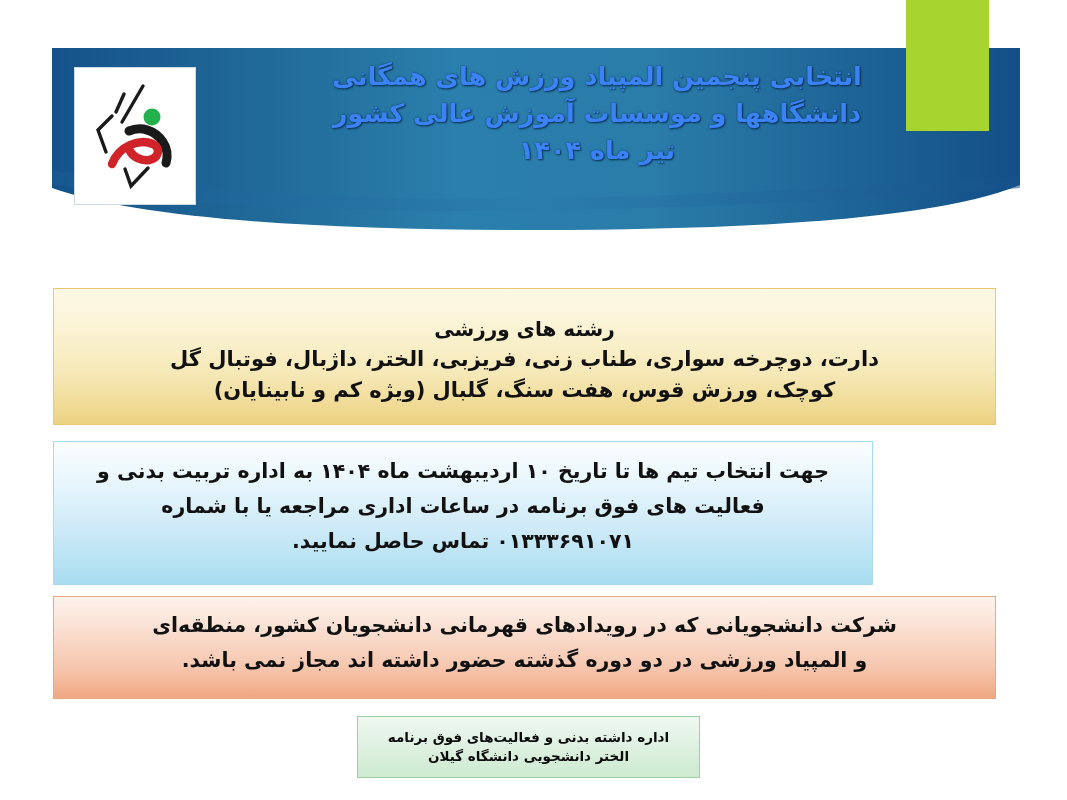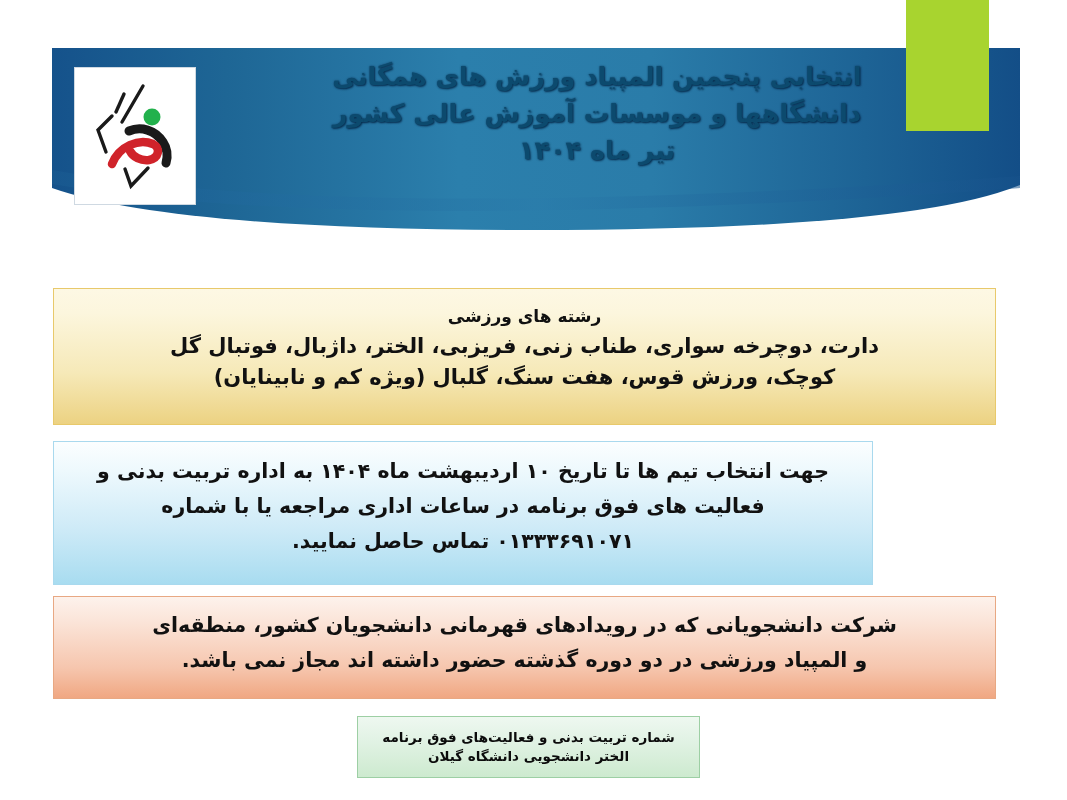--- a/index.html
+++ b/index.html
@@ -71,21 +71,21 @@
     height: 138px;
   }
 
   .banner-title {
     position: absolute;
     left: 150px;
     top: 10px;
     width: 790px;
     z-index: 6;
     text-align: center;
-    color: #0c4a6e;
+    color: #3b82f6;
     font-weight: bold;
     font-size: 25.5px;
     line-height: 37px;
     letter-spacing: -0.2px;
     text-shadow: 1px 1px 2px rgba(0,30,60,0.75), 0 0 2px rgba(0,30,60,0.5);
     direction: rtl;
   }
   .banner-title .ln { display: block; white-space: nowrap; }
 
   
@@ -104,22 +104,23 @@
     top: 288px;
     width: 943px;
     height: 137px;
     background: linear-gradient(to bottom, #fdf8e4 0%, #fcf6dd 18%, #f6e9b8 62%, #ecd282 100%);
     border: 1px solid #e8c96b;
     padding-top: 12px;
     font-size: 21px;
     line-height: 30.5px;
   }
   #panel-sports .hdr {
-    font-size: 17px;
+    font-size: 20px;
     line-height: 30px;
+    margin-top: 13px;
   }
 
   #panel-deadline {
     left: 53px;
     top: 441px;
     width: 820px;
     height: 144px;
     background: linear-gradient(to bottom, #fbfeff 0%, #eef9fd 20%, #cdeaf7 62%, #a8dcf0 100%);
     border: 1px solid #a9d9ee;
     padding-top: 12px;
@@ -213,15 +214,15 @@
   <span class="ln">فعالیت های فوق برنامه در ساعات اداری مراجعه یا با شماره</span>
   <span class="ln">۰۱۳۳۳۶۹۱۰۷۱ تماس حاصل نمایید.</span>
 </div>
 
 <div class="panel" id="panel-restriction">
   <span class="ln">شرکت دانشجویانی که در رویدادهای قهرمانی دانشجویان کشور، منطقه‌ای</span>
   <span class="ln">و المپیاد ورزشی در دو دوره گذشته حضور داشته اند مجاز نمی باشد.</span>
 </div>
 
 <div class="panel" id="panel-footer">
-  <span class="ln">شماره تربیت بدنی و فعالیت‌های فوق برنامه</span>
+  <span class="ln">اداره داشته بدنی و فعالیت‌های فوق برنامه</span>
   <span class="ln">الختر دانشجویی دانشگاه گیلان</span>
 </div>
 
 </body></html>

